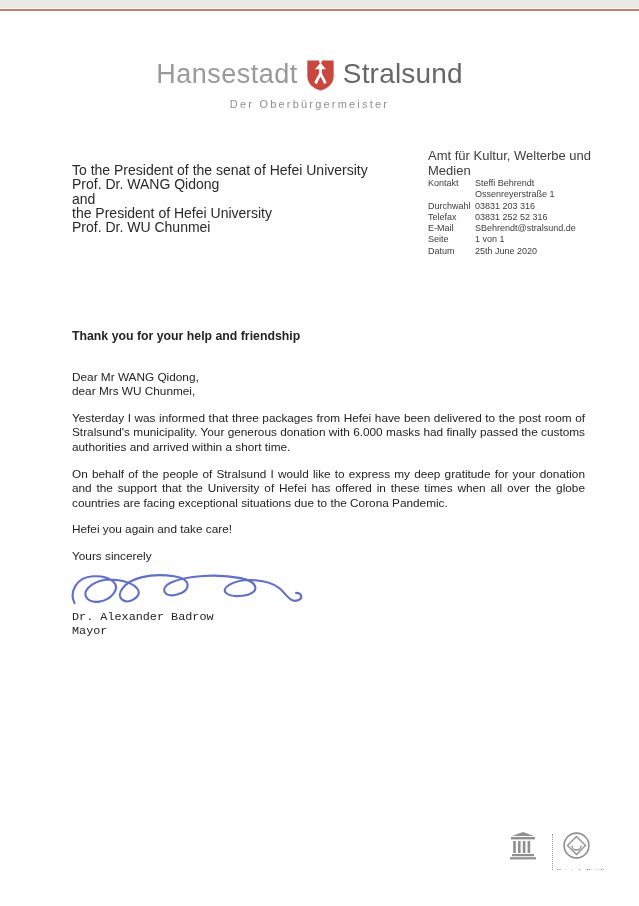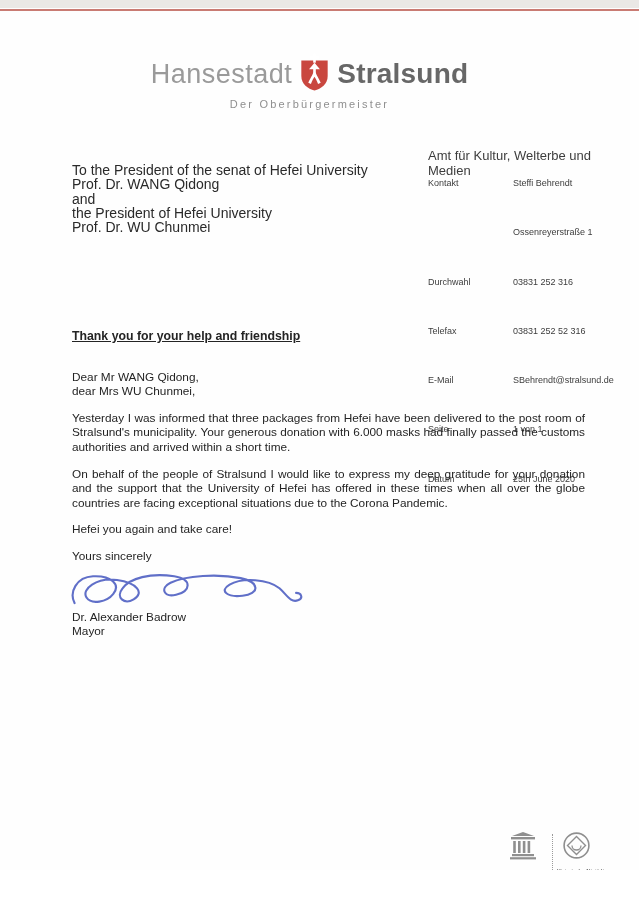--- a/index.html
+++ b/index.html
@@ -13,37 +13,37 @@
   }
   
   .top-strip{position:absolute;left:0;top:0;width:100%;height:8px;background:#eae8e5;}
   .top-redline{position:absolute;left:0;top:9px;width:100%;height:2px;background:#c97b73;}
   .bottom-bar{position:absolute;left:0;top:893px;width:100%;height:8px;
     background:linear-gradient(#c0504a,#8e2423 45%,#7a1d1c);}
   
   .header{position:absolute;left:0;top:56px;width:100%;text-align:center;transform:translateX(-10px);}
   .wordmark{display:flex;justify-content:center;align-items:center;gap:7px;}
   .wm-light{font-size:27px;color:#9a9a9a;letter-spacing:0.5px;}
-  .wm-bold{font-size:28px;color:#676767;font-weight:bold;letter-spacing:0.2px;}
+  .wm-bold{font-size:28px;color:#676767;font-weight:normal;letter-spacing:0.2px;}
   .crest{width:31px;height:40px;margin-top:-4px;}
   .subtitle{margin-top:6px;font-size:11px;color:#8f8f8f;letter-spacing:2.2px;}
   
   .recipient{position:absolute;left:72px;top:163px;font-size:14px;line-height:14.3px;color:#2a2a2a;}
   
   .office{position:absolute;left:428px;top:148px;width:185px;font-size:9px;color:#3d3d3d;}
   .dept{font-size:13px;}
-  .office-rows{display:grid;grid-template-columns:47px 1fr;line-height:11.3px;gap:38px;}
+  .office-rows{display:grid;grid-template-columns:47px 1fr;line-height:11.3px;}
   
   .body{position:absolute;left:72px;top:329px;width:513px;font-size:11.8px;line-height:14.6px;color:#242424;}
-  .subject{font-weight:bold;font-size:12.3px;margin:0 0 26px 0;text-decoration:underline;}
+  .subject{font-weight:bold;font-size:12.3px;margin:0 0 26px 0;}
   .salutation{margin:0 0 12px 0;}
   .body p{margin:0 0 12px 0;text-align:justify;}
   .closing{margin:2px 0 0 0;}
   .signature{display:block;width:250px;height:48px;margin:4px 0 -6px -8px;}
-  .signer{line-height:14px;}
+  .signer{line-height:14px;font-family:Liberation Mono, monospace;}
   
   .footer{position:absolute;left:498px;top:832px;display:flex;align-items:flex-start;}
   .unesco-block{width:50px;text-align:center;}
   .unesco-caption{margin-top:6px;font-size:5px;line-height:6px;color:#8a8a8a;text-align:right;}
   .sep{border-left:1px dotted #9a9a9a;height:60px;margin:2px 4px 0 4px;}
   .heritage-block{width:72px;}
   .heritage-icon-wrap{text-align:left;padding-left:6px;}
   .heritage-caption{margin-top:5px;font-size:5px;line-height:6px;color:#6d6d6d;}
   .heritage-caption .b{font-weight:bold;color:#5d5d5d;}
   .heritage-caption .l{color:#909090;}
@@ -80,21 +80,21 @@
   </div>
 
   <div class="office">
     <div class="dept">Amt für Kultur, Welterbe und Medien</div>
     <div class="office-rows">
       <span>Kontakt</span>
         <span>Steffi Behrendt</span>
       <span></span>
         <span>Ossenreyerstraße 1</span>
       <span>Durchwahl</span>
-        <span>03831 252 316</span>
+        <span>03831 203 316</span>
       <span>Telefax</span>
         <span>03831 252 52 316</span>
       <span>E-Mail</span>
         <span>SBehrendt@stralsund.de</span>
       <span>Seite</span>
         <span>1 von 1</span>
       <span>Datum</span>
         <span>25th June 2020</span>
     </div>
   </div>

